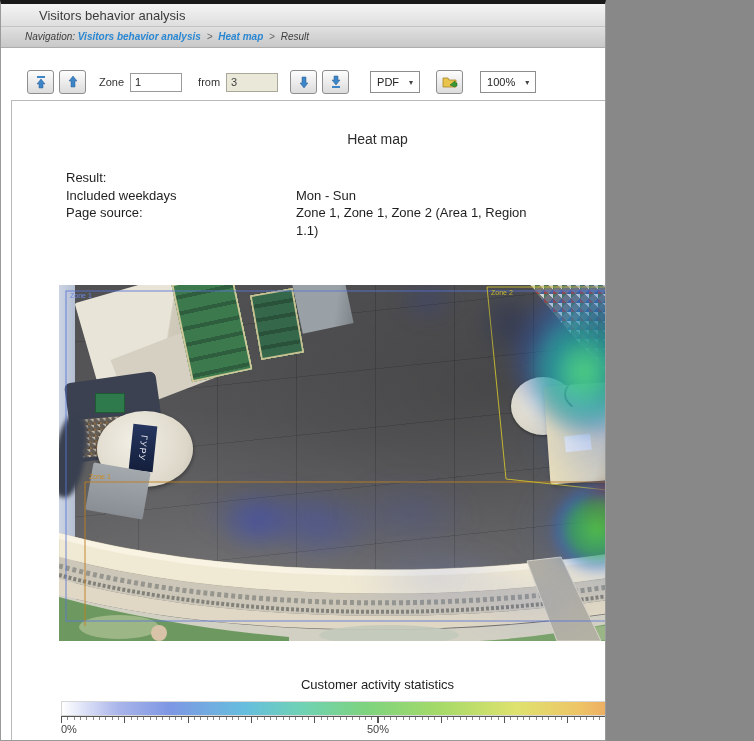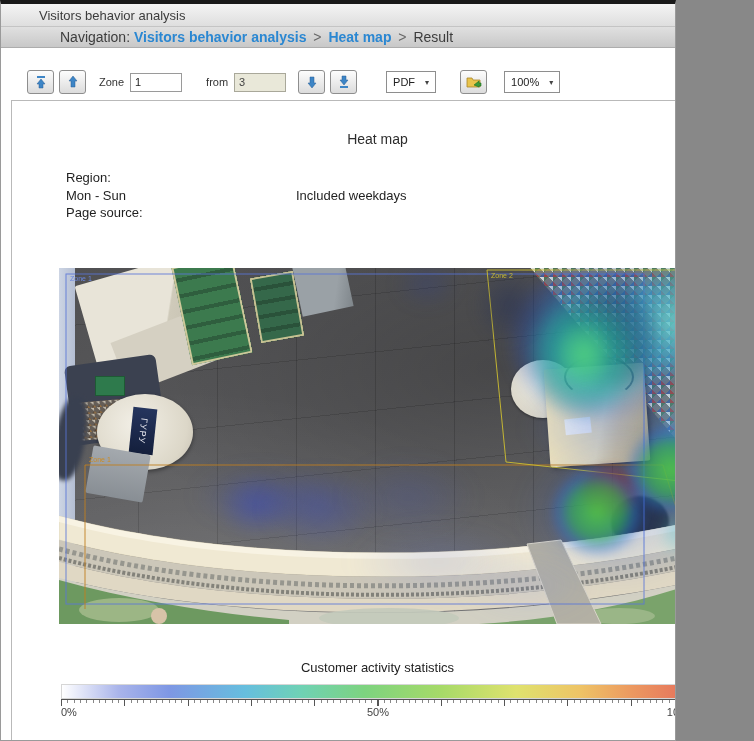--- a/index.html
+++ b/index.html
@@ -1,41 +1,41 @@
 <!DOCTYPE html>
 <html><head>
 <meta charset="utf-8">
 <style>
   * { box-sizing: border-box; margin: 0; padding: 0; }
   body { font-family: "Liberation Sans", sans-serif; background:#888; }
-  .window{ width:676px; height:741px; position:relative; overflow:hidden;
+  .window{ width:606px; height:741px; position:relative; overflow:hidden;
     background:#fff; border:1px solid #9a9a9a; border-top:4px solid #191919; }
 
   .titlebar{ height:23px; line-height:23px; padding-left:38px;
     background:linear-gradient(#f4f4f4,#dedede); border-bottom:1px solid #c4c4c4;
     font-size:13px; color:#3c3c3c; }
 
-  .navbar{ height:21px; line-height:20px; padding-left:59px;
+  .navbar{ height:21px; line-height:20px; padding-left:24px;
     background:linear-gradient(#e0e0e0,#c8c8c8); border-bottom:1px solid #adadad;
-    font-size:14px; color:#3d3d3d; }
+    font-size:10px; color:#3d3d3d;font-style:italic; }
   .navbar a{ color:#2a87d2; font-weight:bold; text-decoration:none; cursor:pointer; }
   .navbar .sep{ color:#666; padding:0 3px; }
 
   .toolbar{ padding:22px 0 6px 26px; display:flex; align-items:center; background:#fff; }
   .tbtn{ width:27px; height:24px; margin-right:5px; border:1px solid #8e8e8e; border-radius:3px;
     background:linear-gradient(#fdfdfd,#dcdcdc); display:flex; align-items:center; justify-content:center; cursor:pointer; }
   .tbtn svg{ display:block; }
   .tlabel{ font-size:11px; color:#333; margin:0 6px 0 8px; }
   .tinput{ width:52px; height:19px; border:1px solid #9a9a9a; font-size:11px; padding:0 4px;
     font-family:"Liberation Sans",sans-serif; color:#222; }
   .tinput.disabled{ background:#e9e8d9; border-color:#a9a89a; color:#444; }
   .tselect{ height:22px; border:1px solid #8e8e8e; background:#fff; display:flex; align-items:center;
     font-size:11px; color:#222; padding:0 6px; cursor:pointer; }
   .tselect .arrow{ margin-left:10px; font-size:8px; color:#444; }
-  .gap8{ margin-left:24px; } .gap12{ margin-left:12px; }
+  .gap8{ margin-left:16px; } .gap12{ margin-left:12px; }
 
   .report-page{ margin-left:10px; width:733px; height:700px; border:1px solid #b9b9b9; background:#fff; }
   .rp-title{ margin-top:30px; text-align:center; font-size:14px; color:#2d2d2d; height:20px; }
   .fields{ margin-top:18px; padding-left:54px; font-size:13px; color:#1f1f1f; }
   .frow{ display:grid; grid-template-columns:230px 250px 1fr; line-height:17.5px; }
 
   .heatmap{ margin:46px 0 0 47px; width:632px; height:356px; position:relative; overflow:hidden;
     background:#58585a; }
   .hm-floor{ position:absolute; inset:0;
     background-image:
@@ -183,29 +183,30 @@
       <span>100%</span>
       <span class="arrow">▾</span>
     </div>
   </div>
 
   <div class="report-page">
     <div class="rp-title">Heat map</div>
 
     <div class="fields">
       <div class="frow">
-        <span>Region:</span>
+        <span>Result:</span>
       </div>
       <div class="frow">
+        <span>Included weekdays</span>
         <span>Mon - Sun</span>
-        <span>Included weekdays</span>
         <span></span>
       </div>
       <div class="frow">
         <span>Page source:</span>
+        <span>Zone 1, Zone 1, Zone 2 (Area 1, Region 1.1)</span>
         <span></span>
       </div>
     </div>
 
     <div class="heatmap">
       <div class="hm-floor fix"></div>
       <div class="hm-wall fix"></div>
       <div class="hm-rack-tr fix"></div>
       <div class="hm-cab1 fix"></div>
       <div class="hm-cab2 fix"></div>

